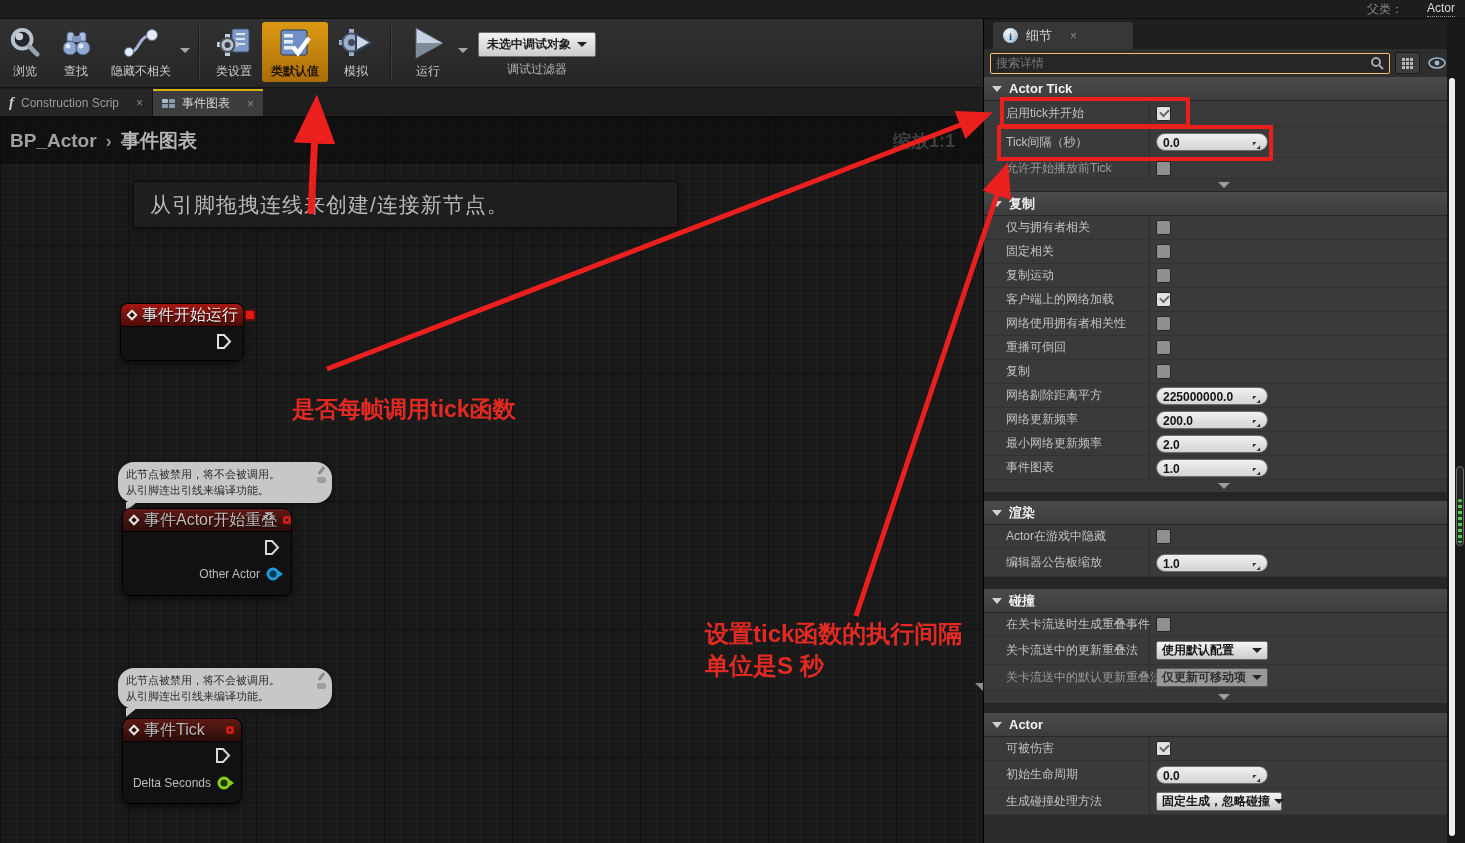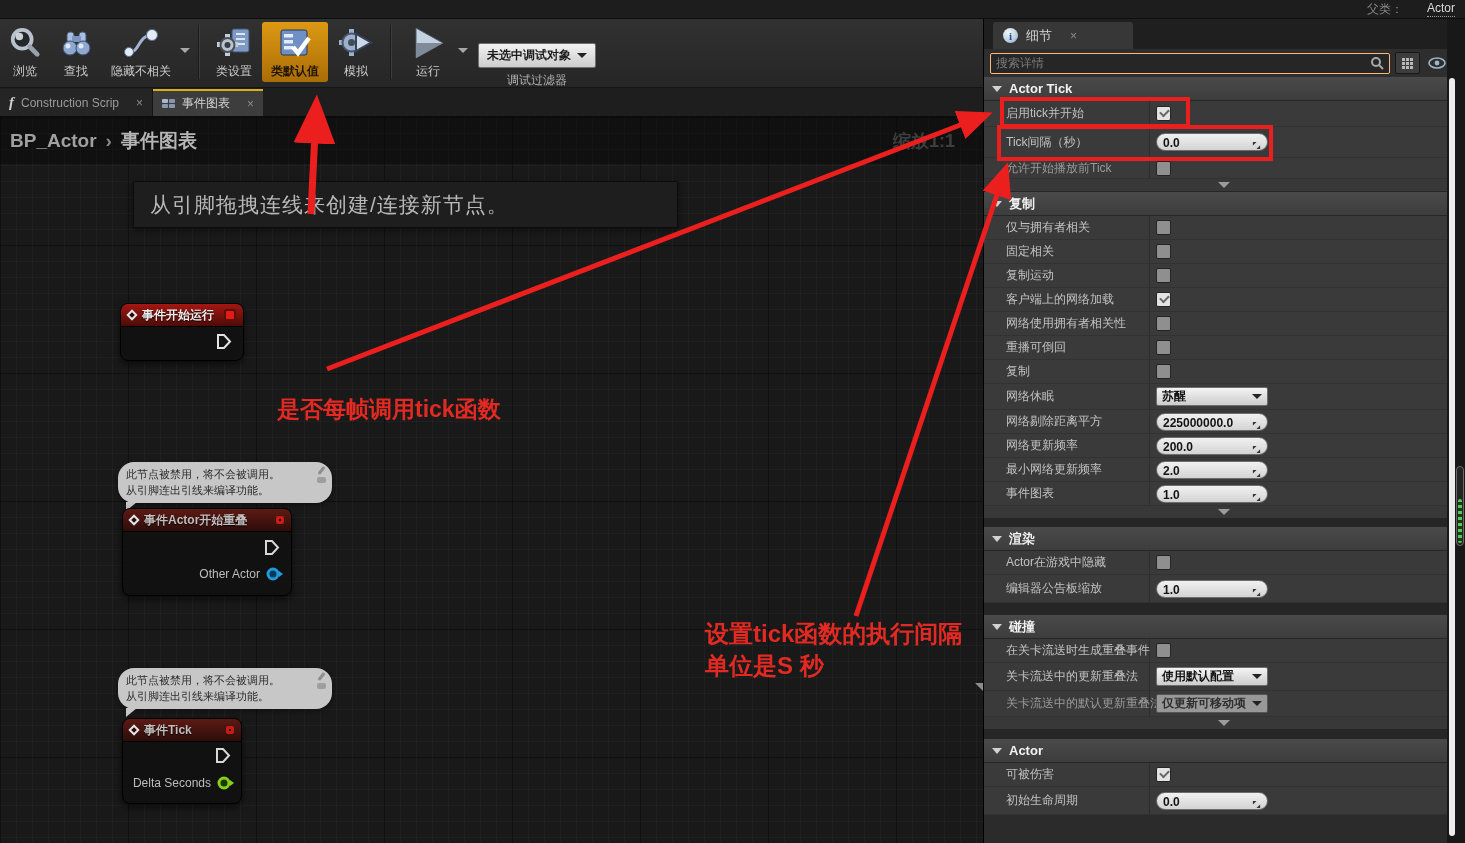--- a/index.html
+++ b/index.html
@@ -9,21 +9,21 @@
 #topbar{position:absolute;left:0;top:0;width:1465px;height:19px;background:#1d1d1d;border-bottom:1px solid #0e0e0e;display:flex;justify-content:flex-end;align-items:center;padding-right:10px;gap:24px}
 #topbar .plabel{color:#8b8b8b;font-size:12px}
 #topbar .pvalue{color:#dadada;font-size:12px;border-bottom:1px dotted #9a9a9a;padding-bottom:1px}
 
 #toolbar{position:absolute;left:0;top:19px;width:983px;height:69px;background:linear-gradient(#313131,#262626);border-bottom:1px solid #141414;display:flex;align-items:flex-start;padding:3px 0 0 0}
 .tbtn{display:flex;flex-direction:column;align-items:center;justify-content:flex-end;padding:2px 9px;font-size:12px;color:#cbcbcb;height:60px;gap:2px;border-radius:3px}
 .tbtn .ticon{height:38px;display:flex;align-items:center;justify-content:center}
 .tbtn.active{background:linear-gradient(#dd9914,#a96d06);color:#221603;font-weight:bold}
 .tsep{width:0;height:54px;margin:3px 6px 0 6px;border-left:1px solid #1a1a1a;border-right:1px solid #3e3e3e}
 .tcaret{width:0;height:0;border-left:5px solid transparent;border-right:5px solid transparent;border-top:5px solid #a8a8a8;margin:26px 2px 0 0}
-.dbggrp{display:flex;flex-direction:column;align-items:center;margin:21px 0 0 8px}
+.dbggrp{display:flex;flex-direction:column;align-items:center;margin:10px 0 0 8px}
 .dbgbtn{background:linear-gradient(#f2f2f2,#cdcdcd);border:1px solid #6f6f6f;border-radius:2px;color:#1b1b1b;font-size:12px;font-weight:bold;padding:3px 8px;display:flex;align-items:center;gap:6px}
 .dbgbtn .dcaret{width:0;height:0;border-left:5px solid transparent;border-right:5px solid transparent;border-top:5px solid #222}
 .dbglbl{color:#b2b2b2;font-size:12px;margin-top:4px}
 
 #tabstrip{position:absolute;left:0;top:88px;width:983px;height:29px;background:#1e1e1e;border-bottom:1px solid #0d0d0d;display:flex;align-items:flex-end}
 .dtab{height:27px;display:flex;align-items:center;padding:0 9px;font-size:12px;gap:7px}
 .dtab.inactive{background:#252525;color:#9b9b9b;border-right:1px solid #141414}
 .dtab.active{background:#3d3d3d;color:#d4d4d4;border-top:2px solid #d9b013}
 .tabx{color:#8a8a8a;font-size:12px;margin-left:10px}
 .ficon{font-family:"Liberation Serif",serif;font-style:italic;font-weight:bold;font-size:15px;color:#cfcfcf}
@@ -37,21 +37,21 @@
 .bcsep{color:#8a8a8a;font-size:19px;font-weight:bold}
 .bc2{color:#b5b5b5;font-size:19px;font-weight:bold}
 .zoomlbl{position:absolute;left:893px;top:12px;color:#3e3e3e;font-size:18px;font-weight:bold}
 .hint{position:absolute;left:133px;top:64px;width:545px;height:47px;background:#1e1e1e;border:1px solid #0c0c0c;box-shadow:0 2px 5px rgba(0,0,0,.5);color:#b9b9b9;font-size:21px;display:flex;align-items:center;padding-left:16px;letter-spacing:1px}
 .redtext{position:absolute;color:#e32a22;font-weight:bold;line-height:32px;white-space:nowrap}
 
 .node{position:absolute;background:rgba(17,17,17,.93);border:1px solid #000;border-radius:8px;box-shadow:0 3px 7px rgba(0,0,0,.6)}
 .nhead{height:23px;border-radius:7px 7px 0 0;display:flex;align-items:center;padding:0 7px;gap:6px;border-bottom:1px solid #000}
 .node.enabled .nhead{background:linear-gradient(#a31712,#4d0c07)}
 .node.disabled .nhead{background:linear-gradient(#5e1a14,#2c0d09)}
-.ntitle{font-weight:bold;font-size:12px;color:#efecec;text-shadow:0 1px 1px #000;white-space:nowrap}
+.ntitle{font-weight:normal;font-size:16px;color:#efecec;text-shadow:0 1px 1px #000;white-space:nowrap}
 .node.disabled .ntitle{color:#c2bcbc}
 .diamond{width:8px;height:8px;border:2px solid #e6e6e6;background:#2d0a07;transform:rotate(45deg);flex:none}
 .nsq{margin-left:auto;flex:none}
 .sqfill{width:12px;height:12px;border-radius:3px;background:#e31b15;border:2px solid #5d0e09}
 .sqhollow{width:8px;height:8px;border-radius:2px;border:3px solid #c81d14;background:#170403}
 .execpin{position:absolute}
 .pinrow{position:absolute;display:flex;align-items:flex-end;gap:6px;color:#bdbdbd;font-size:12px;white-space:nowrap}
 .bubble{position:absolute;width:214px;background:#c7c7c7;border-radius:16px;padding:4px 8px 5px 8px;font-size:11px;color:#2c2c2c;line-height:16px;box-shadow:0 2px 4px rgba(0,0,0,.4)}
 .bubble::after{content:'';position:absolute;left:8px;bottom:-8px;width:0;height:0;border-top:9px solid #c7c7c7;border-right:11px solid transparent}
 .bico{position:absolute;right:6px;top:4px;display:flex;flex-direction:column;gap:2px;align-items:center}
@@ -302,21 +302,21 @@
     </span>
     <div class="pinrow" style="right:7px;top:57px">
       <span>Delta Seconds</span>
       <svg width="17" height="14" viewBox="0 0 17 14">
           <circle cx="7" cy="7" r="5" fill="#1e3506" stroke="#86d018" stroke-width="3"></circle>
           <polygon points="13,4 17,7 13,10" fill="#86d018"></polygon>
         </svg>
     </div>
   </div>
 
-  <div class="redtext" style="left:277px;top:276px;font-size:23px">是否每帧调用tick函数</div>
+  <div class="redtext" style="left:292px;top:276px;font-size:23px">是否每帧调用tick函数</div>
   <div class="redtext" style="left:705px;top:501px;font-size:24px">
     <div>设置tick函数的执行间隔</div>
     <div>单位是S 秒</div>
   </div>
   <span class="splitter"></span>
 </div>
 
 <div id="details">
   <div class="dtabwell">
     <div class="detailtab">
@@ -448,31 +448,20 @@
         </div>
       </div>
     <div class="row">
         <div class="rl">
           <span class="lbl">复制</span>
         </div>
         <div class="rv">
           <span class="cb"></span>
         </div>
       </div>
-    <div class="row h26">
-        <div class="rl">
-          <span class="lbl">网络休眠</span>
-        </div>
-        <div class="rv">
-          <span class="ddf">
-            <span>苏醒</span>
-            <span class="dcaret"></span>
-          </span>
-        </div>
-      </div>
     <div class="row">
         <div class="rl">
           <span class="lbl">网络剔除距离平方</span>
         </div>
         <div class="rv">
           <span class="numf">
             <span class="nv">225000000.0</span>
             <svg width="9" height="9" viewBox="0 0 10 10">
               <path d="M1,1 L5,1 L1,5 Z" fill="#333"></path>
               <path d="M9,9 L5,9 L9,5 Z" fill="#333"></path>
@@ -610,20 +599,31 @@
         <div class="rl">
           <span class="lbl">初始生命周期</span>
         </div>
         <div class="rv">
           <span class="numf">
             <span class="nv">0.0</span>
             <svg width="9" height="9" viewBox="0 0 10 10">
               <path d="M1,1 L5,1 L1,5 Z" fill="#333"></path>
               <path d="M9,9 L5,9 L9,5 Z" fill="#333"></path>
             </svg>
+          </span>
+        </div>
+      </div>
+    <div class="row h26">
+        <div class="rl">
+          <span class="lbl">生成碰撞处理方法</span>
+        </div>
+        <div class="rv">
+          <span class="ddf wide">
+            <span>固定生成，忽略碰撞</span>
+            <span class="dcaret"></span>
           </span>
         </div>
       </div>
   </div>
 </div>
 
 <div id="scrollzone"></div>
 <div class="vscroll"></div>
 <div class="wthumb"></div>
 

